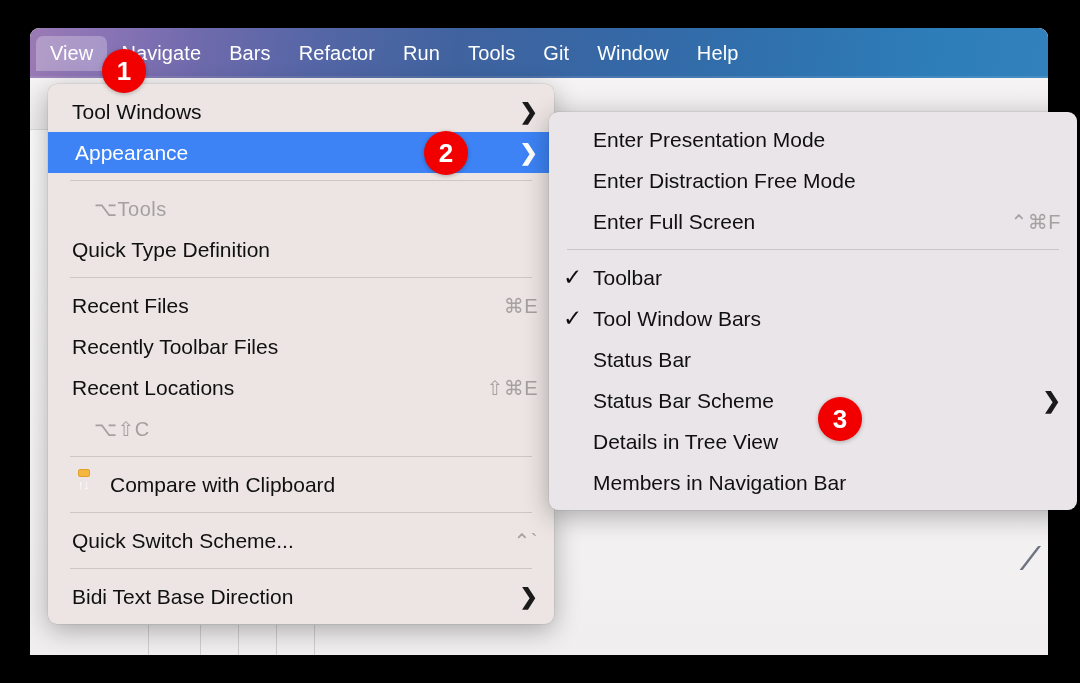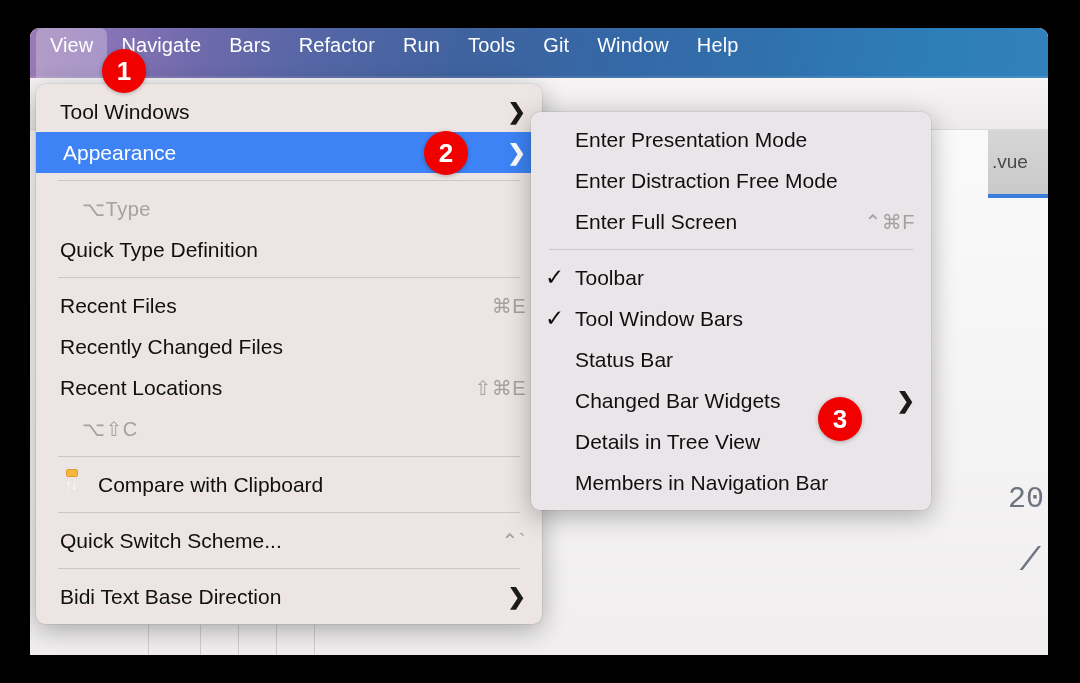--- a/index.html
+++ b/index.html
@@ -21,21 +21,21 @@
     background: #f2f0f0;
   }
 
   .menubar {
     position: absolute; left: 0; top: 0;
     width: 1018px; height: 50px;
     background: linear-gradient(100deg,
        #9a7ab4 0%, #8a74b6 7%, #6e6aac 17%,
        #5566a6 28%, #40639f 42%, #3568a6 58%,
        #2f72ae 74%, #2d7db9 88%, #3281bd 100%);
-    display: flex; 
+    display: flex; align-items: center;
     padding-left: 6px;
     border-radius: 9px 9px 0 0;
   }
   .menubar::after {
     content: ""; position: absolute; left: 0; right: 0; bottom: 0;
     height: 2px; background: rgba(255,255,255,0.10);
   }
   .mb-item {
     color: #ffffff;
     font-size: 20px;
@@ -86,25 +86,25 @@
   }
 
   
   .menu {
     position: absolute;
     border-radius: 9px;
     box-shadow: 0 6px 26px rgba(0,0,0,.30), 0 0 0 .5px rgba(0,0,0,.10);
     padding: 7px 0;
   }
   .menu-main {
-    left: 36px; top: 84px; width: 506px;
+    left: 48px; top: 84px; width: 506px;
     background: #ece5e4;
   }
   .menu-sub {
-    left: 531px; top: 112px; width: 400px;
+    left: 549px; top: 112px; width: 528px;
     background: #e9e5e8;
   }
 
   .mi {
     position: relative;
     height: 41px;
     display: flex; align-items: center;
     padding: 0 16px 0 24px;
     font-size: 21px; color: #101010;
     white-space: nowrap;
@@ -203,32 +203,32 @@
       <div class="mi">
         <span class="mi-label">Tool Windows</span>
         <span class="mi-arrow">❯</span>
       </div>
       <div class="mi selected">
         <span class="mi-label">Appearance</span>
         <span class="mi-arrow">❯</span>
       </div>
       <div class="sep"></div>
       <div class="mi">
-        <span class="mi-shortcut">⌥Type</span>
+        <span class="mi-shortcut">⌥Tools</span>
       </div>
       <div class="mi">
         <span class="mi-label">Quick Type Definition</span>
       </div>
       <div class="sep"></div>
       <div class="mi">
         <span class="mi-label">Recent Files</span>
         <span class="mi-shortcut">⌘E</span>
       </div>
       <div class="mi">
-        <span class="mi-label">Recently Changed Files</span>
+        <span class="mi-label">Recently Toolbar Files</span>
       </div>
       <div class="mi">
         <span class="mi-label">Recent Locations</span>
         <span class="mi-shortcut">⇧⌘E</span>
       </div>
       <div class="mi">
         <span class="mi-shortcut">⌥⇧C</span>
       </div>
       <div class="sep"></div>
       <div class="mi">
@@ -269,21 +269,21 @@
       <div class="mi">
         <span class="mi-checkslot">✓</span>
         <span class="mi-label">Tool Window Bars</span>
       </div>
       <div class="mi">
         <span class="mi-checkslot"></span>
         <span class="mi-label">Status Bar</span>
       </div>
       <div class="mi">
         <span class="mi-checkslot"></span>
-        <span class="mi-label">Changed Bar Widgets</span>
+        <span class="mi-label">Status Bar Scheme</span>
         <span class="mi-arrow">❯</span>
       </div>
       <div class="mi">
         <span class="mi-checkslot"></span>
         <span class="mi-label">Details in Tree View</span>
       </div>
       <div class="mi">
         <span class="mi-checkslot"></span>
         <span class="mi-label">Members in Navigation Bar</span>
       </div>

